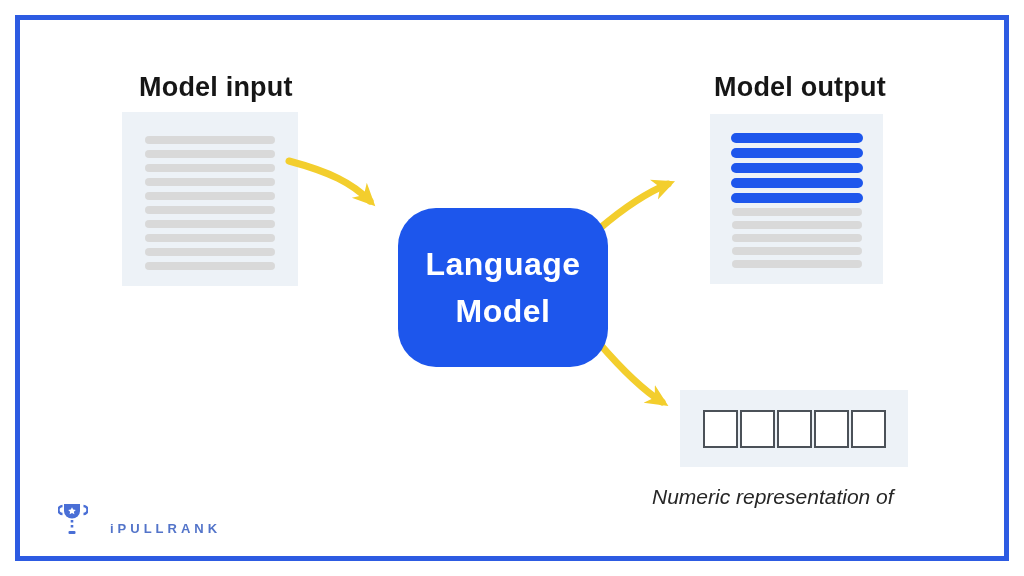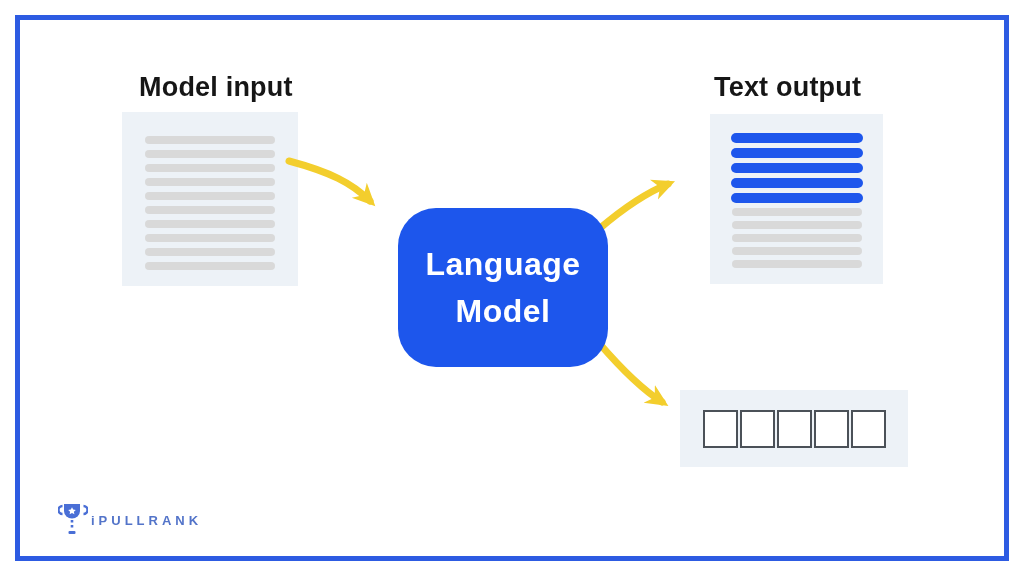--- a/index.html
+++ b/index.html
@@ -106,38 +106,38 @@
     font-size: 21px;
     line-height: 1.45;
     color: #262626;
     white-space: nowrap;
   }
 
   .logo {
     position: absolute;
     left: 58px; top: 502px;
     display: flex;
-    align-items: center;
-    gap: 3px;
+    align-items: flex-end;
+    gap: 22px;
   }
   .logo-word {
     color: var(--logo-blue, #5374c9);
     font-size: 13px;
     font-weight: 700;
     letter-spacing: 4px;
     padding-top: 2px;
   }
 </style>
 </head>
 <body>
 
 <div class="frame"></div>
 
 <div class="doc-title" id="title-input">Model input</div>
-<div class="doc-title" id="title-output">Text output</div>
+<div class="doc-title" id="title-output">Model output</div>
 
 <div class="doc-panel" id="input-doc">
     <div class="doc-line"></div>
     <div class="doc-line"></div>
     <div class="doc-line"></div>
     <div class="doc-line"></div>
     <div class="doc-line"></div>
     <div class="doc-line"></div>
     <div class="doc-line"></div>
     <div class="doc-line"></div>
@@ -175,20 +175,21 @@
 
 <div class="numeric-panel">
     <div class="numeric-cell"></div>
     <div class="numeric-cell"></div>
     <div class="numeric-cell"></div>
     <div class="numeric-cell"></div>
     <div class="numeric-cell"></div>
   </div>
 
 <div class="caption">
+  <div>Numeric representation of</div>
 </div>
 
 <div class="logo">
   <svg width="30" height="34" viewBox="0 0 30 34">
     <path d="M6 2 h16 v7 a8 7.5 0 0 1 -16 0 Z" fill="#4a6fd6"></path>
     <path d="M4.5 4 a4 4 0 0 0 0 8 M25.5 4 a4 4 0 0 1 0 8" fill="none" stroke="#4a6fd6" stroke-width="2.4"></path>
     <polygon points="14,5.2 15.2,7.6 17.8,7.9 15.9,9.7 16.4,12.3 14,11 11.6,12.3 12.1,9.7 10.2,7.9 12.8,7.6" fill="#ffffff"></polygon>
     <line x1="14" y1="18" x2="14" y2="28" stroke="#4a6fd6" stroke-width="2.6" stroke-dasharray="2.5 2.5"></line>
     <rect x="10.5" y="29" width="7" height="3" rx="1" fill="#4a6fd6"></rect>
   </svg>

